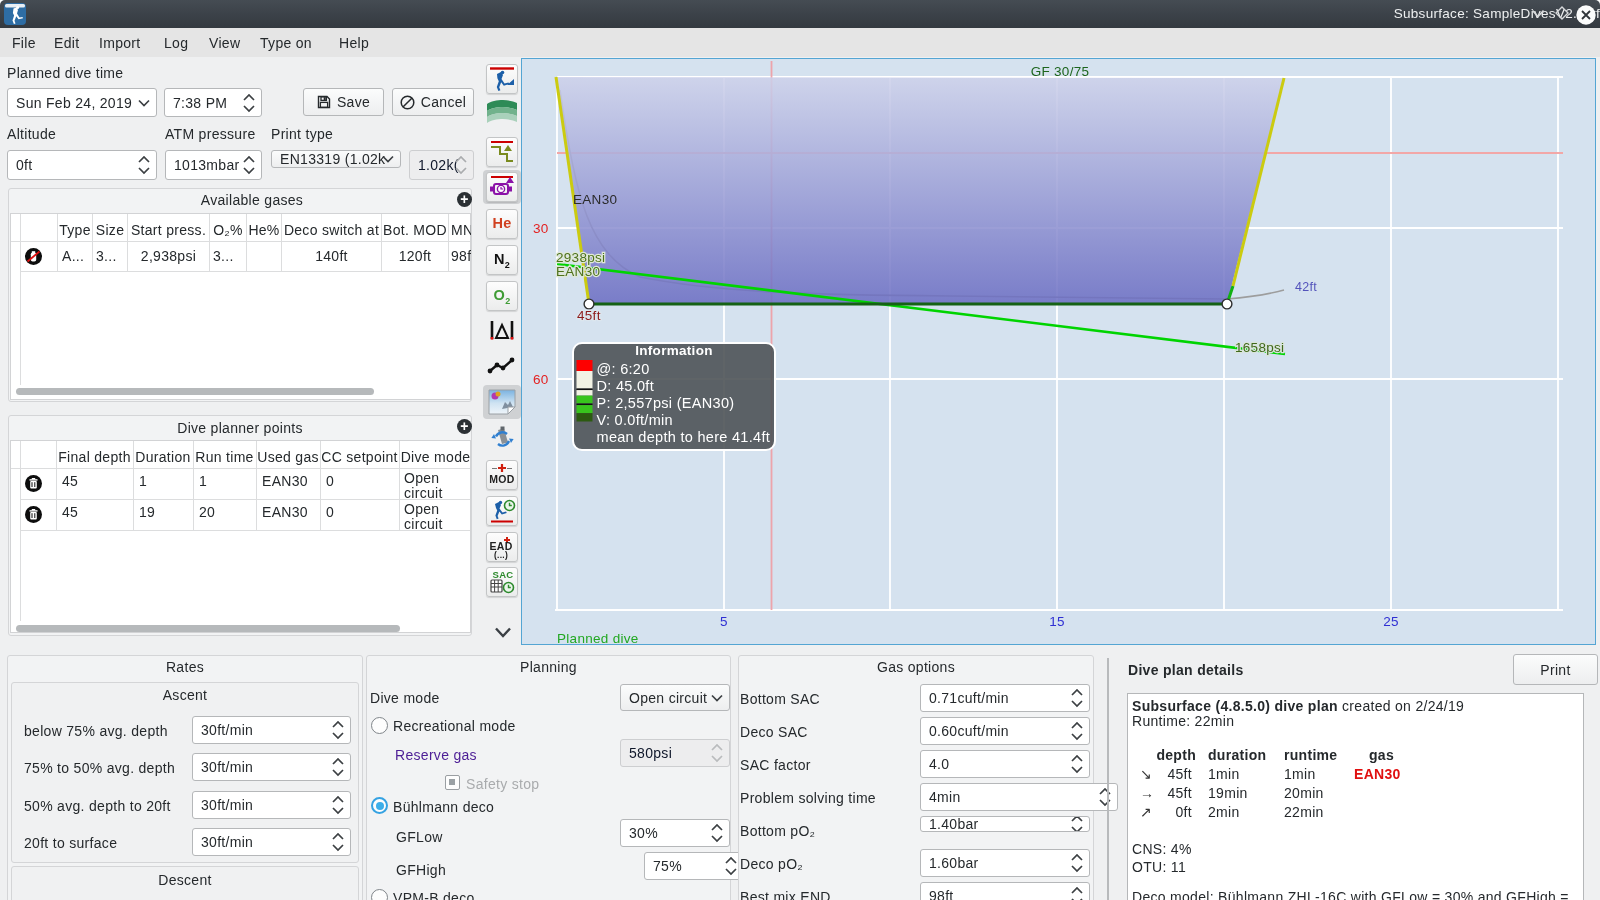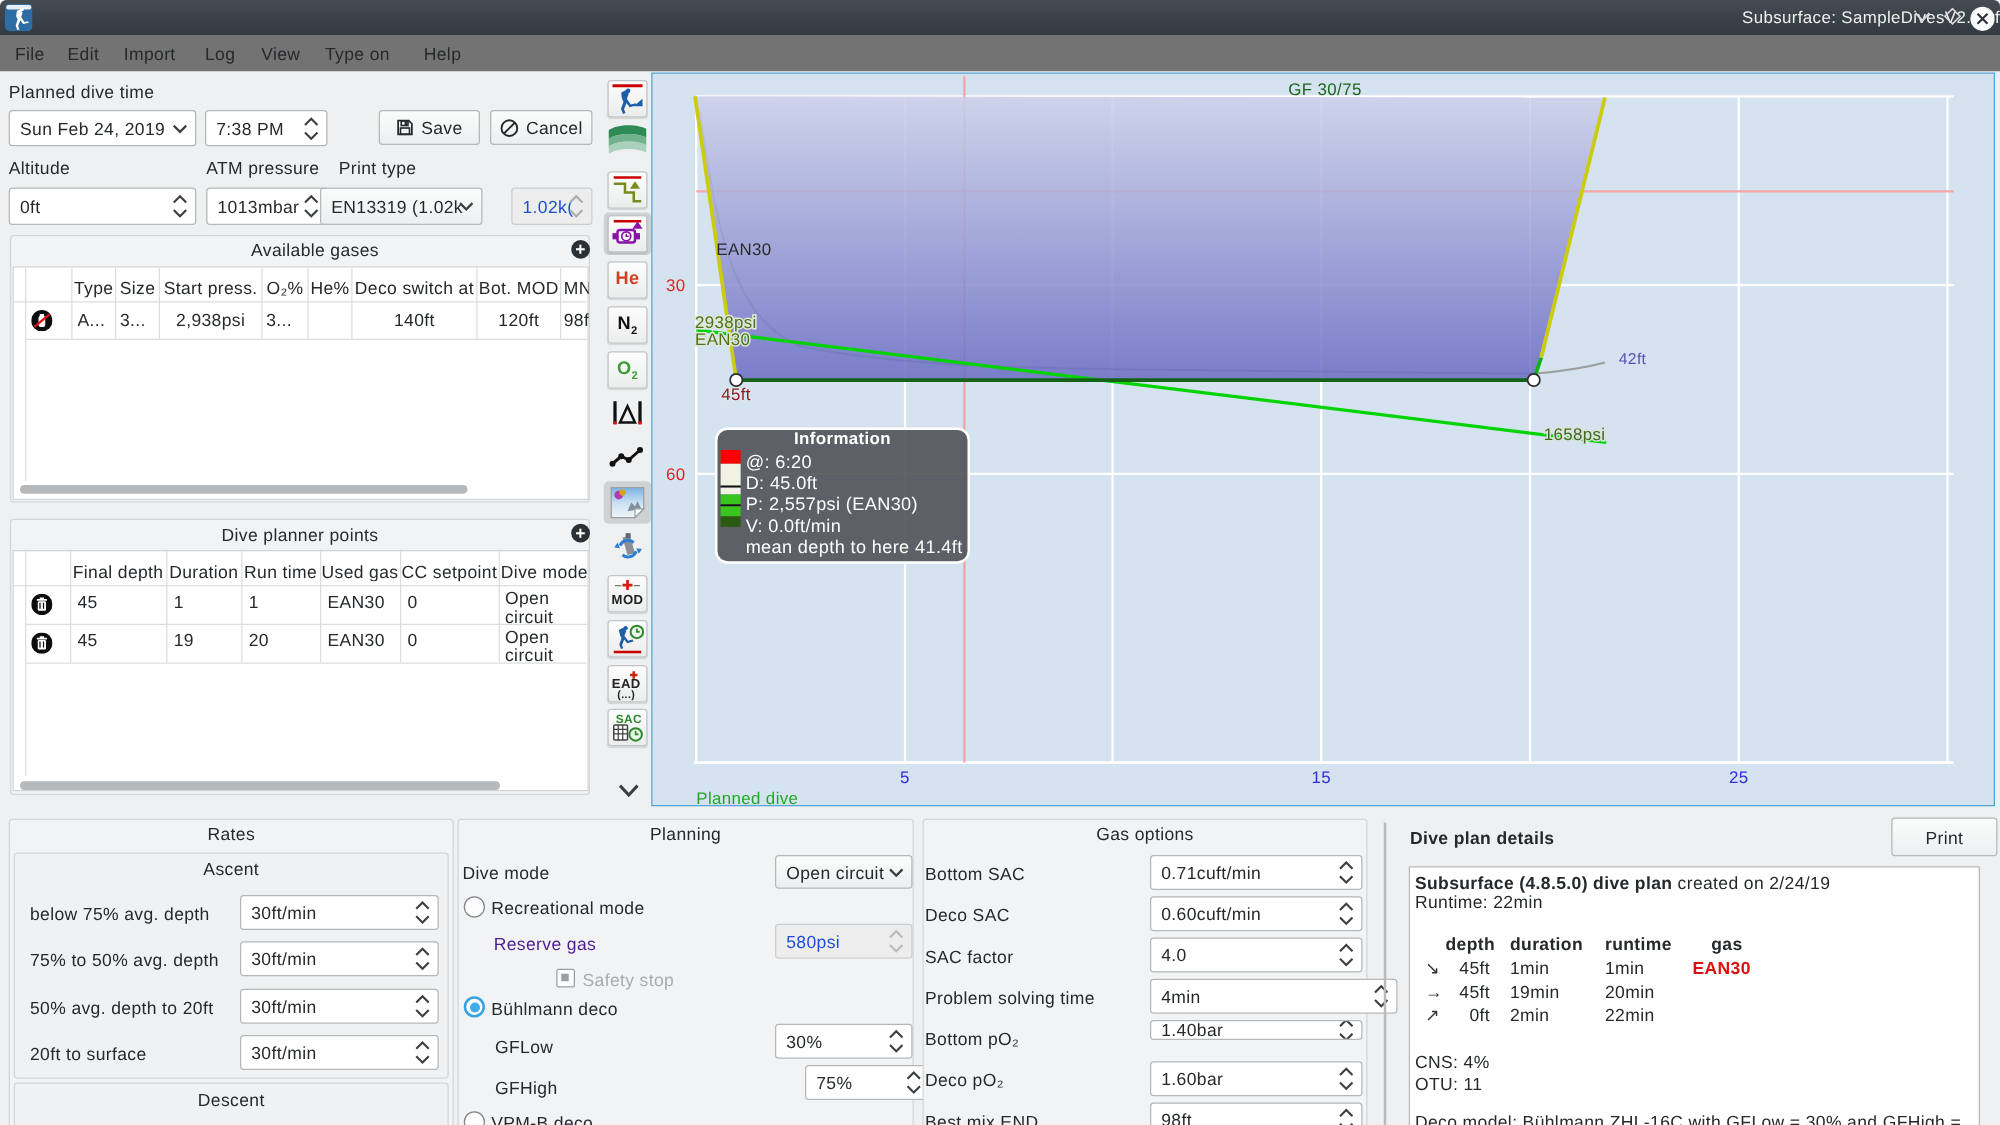--- a/index.html
+++ b/index.html
@@ -6,21 +6,21 @@
 body{font-family:"Liberation Sans",sans-serif;position:relative;font-size:14px;color:#25292c;letter-spacing:0.3px}
 #bg{position:absolute;left:0;top:28px;width:1600px;height:872px;background:#eff0f1}
 #titlebar{position:absolute;left:0;top:0;width:1600px;height:28px;background:linear-gradient(180deg,#454c53 0%,#3b4148 55%,#343a40 100%);border-radius:5px 5px 0 0}
 #title{position:absolute;left:0;top:0;width:100%;text-align:right;line-height:27px;color:#eef0f1;font-size:13.5px;letter-spacing:0.3px}
 .ab{position:absolute}
 .lbl{position:absolute;white-space:nowrap}
 .spin,.combo{position:absolute;background:#fff;border:1px solid #b5b7b9;border-radius:3px;white-space:nowrap;overflow:hidden}
 .spin span,.combo span{position:absolute;left:8px;top:50%;transform:translateY(-50%)}
 .widg svg{position:absolute;right:5px;top:50%;transform:translateY(-50%)}
 .btnface{background:linear-gradient(180deg,#fbfcfc,#edeeef)}
-.dis{background:#ededee;border-color:#cdced0;color:#1d4ed8}
+.dis{background:#ededee;border-color:#cdced0;color:#0f172a}
 .btn{position:absolute;display:flex;align-items:center;justify-content:center;gap:6px;background:linear-gradient(180deg,#fbfcfc,#edeeef);border:1px solid #b5b7b9;border-radius:3px}
 .grp{position:absolute;background:#f2f3f4;border:1px solid #d4d5d7;border-radius:3px}
 .gtitle{position:absolute;width:100%;text-align:center;white-space:nowrap}
 .white{position:absolute;background:#fff;border:1px solid #d2d3d5}
 .vl{position:absolute;width:1px;background:#dcddde}
 .hl{position:absolute;height:1px;background:#dcddde}
 .sb{position:absolute;height:7px;background:#b6b9bb;border-radius:3.5px}
 .cell{position:absolute;overflow:hidden;white-space:nowrap}
 .cc{text-align:center}
 .plus{position:absolute;width:15px;height:15px;border-radius:50%;background:#2b3034;color:#fff;text-align:center;line-height:14px;font-size:14px;font-weight:bold}
@@ -45,21 +45,21 @@
       <path d="M1.5 1.5 L7 7.5 L12.5 1.5" stroke="#d7d9db" stroke-width="1.6" fill="none"></path>
     </svg>
 <svg class="ab" style="left:1555px;top:6px" width="14" height="14">
       <path d="M7 1 L13 7 L7 13 L1 7 Z" stroke="#d7d9db" stroke-width="1.4" fill="none"></path>
     </svg>
 <svg class="ab" style="left:1576px;top:5px" width="20" height="20">
       <circle cx="10" cy="10" r="9.7" fill="#fbfcfc"></circle>
       <path d="M6 6 L14 14 M14 6 L6 14" stroke="#2f3439" stroke-width="1.8" fill="none"></path>
     </svg>
 </div>
-<div id="menubar" class="ab" style="left:0;top:28px;width:1600px;height:29px;background:#737373">
+<div id="menubar" class="ab" style="left:0;top:28px;width:1600px;height:29px;background:#e5e5e5">
 <span class="lbl" style="left:12px;top:7px">File</span>
 <span class="lbl" style="left:54px;top:7px">Edit</span>
 <span class="lbl" style="left:99px;top:7px">Import</span>
 <span class="lbl" style="left:164px;top:7px">Log</span>
 <span class="lbl" style="left:209px;top:7px">View</span>
 <span class="lbl" style="left:260px;top:7px">Type on</span>
 <span class="lbl" style="left:339px;top:7px">Help</span>
 </div>
 <span class="lbl" style="left:7px;top:65px">Planned dive time</span>
 <div class="combo widg" style="left:7px;top:88px;width:150px;height:29px">
@@ -101,21 +101,21 @@
       <path d="M2 13 L7 18 L12 13" stroke="#3c4043" stroke-width="1.7" fill="none"></path>
     </svg>
   </div>
 <div class="spin widg" style="left:165px;top:150px;width:97px;height:30px">
     <span>1013mbar</span>
     <svg width="14" height="20">
       <path d="M2 7 L7 2 L12 7" stroke="#3c4043" stroke-width="1.7" fill="none"></path>
       <path d="M2 13 L7 18 L12 13" stroke="#3c4043" stroke-width="1.7" fill="none"></path>
     </svg>
   </div>
-<div class="combo widg btnface" style="left:256px;top:150px;width:130px;height:30px">
+<div class="combo widg btnface" style="left:271px;top:150px;width:130px;height:18px">
     <span>EN13319 (1.02k</span>
     <svg width="14" height="10">
       <path d="M2 2.5 L7 7.5 L12 2.5" stroke="#3c4043" stroke-width="1.7" fill="none"></path>
     </svg>
   </div>
 <div class="spin widg dis" style="left:409px;top:150px;width:65px;height:30px">
     <span>1.02k(</span>
     <svg width="14" height="20">
       <path d="M2 7 L7 2 L12 7" stroke="#aaacae" stroke-width="1.7" fill="none"></path>
       <path d="M2 13 L7 18 L12 13" stroke="#aaacae" stroke-width="1.7" fill="none"></path>

